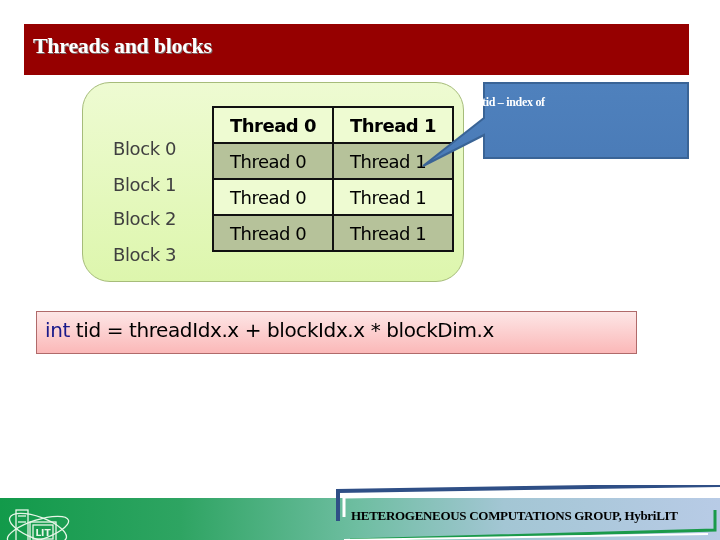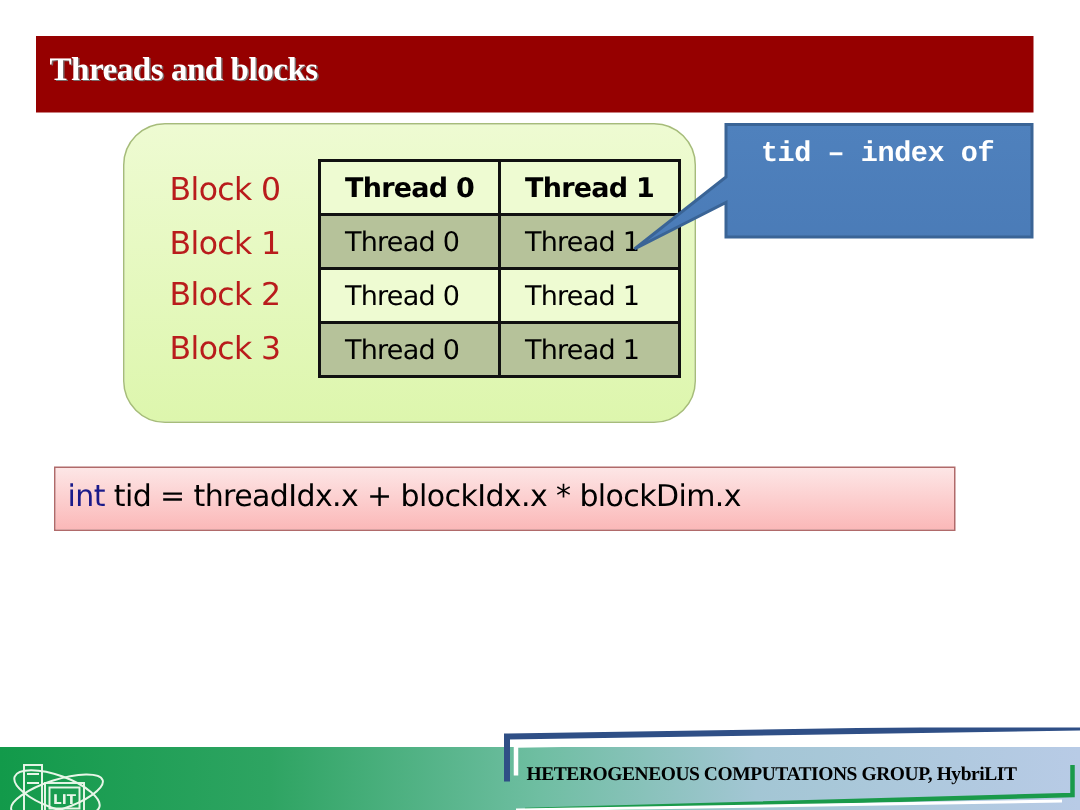--- a/index.html
+++ b/index.html
@@ -18,44 +18,45 @@
     }
 
     .green-box {
       position: absolute; left: 82px; top: 82px; width: 382px; height: 200px;
       background: linear-gradient(180deg, #eefbd2 0%, #ddf6ad 100%);
       border: 1px solid #a6bc7a; border-radius: 28px;
     }
 
     .block-label {
       position: absolute; left: 113px;
-      font-family: "DejaVu Sans", sans-serif; font-size: 21px; color: #b91c1c;
+      font-family: "DejaVu Sans", sans-serif; font-size: 18px; color: #404040;
       letter-spacing: -0.4px;
+      margin-top: 24px;
     }
 
     .thread-table {
       position: absolute; left: 212px; top: 106px;
       border-collapse: collapse; border: 2px solid #111;
     }
     .thread-table td {
       border: 2px solid #111; height: 36px; padding: 0 16px;
       font-family: "DejaVu Sans", sans-serif; font-size: 18px; color: #000;
       letter-spacing: -0.5px; white-space: nowrap; vertical-align: middle;
     }
     .thread-table td.c0 { width: 102px; }
     .thread-table td.c1 { width: 103px; }
     .row-light td { background: #eefbd2; }
     .row-dark td { background: #b6c29a; }
     .row-header td { font-weight: bold; }
 
     .callout-svg { position: absolute; left: 0; top: 0; }
     .callout-text {
       position: absolute; left: 482px; top: 87px; width: 206px;
-      text-align: center; color: #ffffff;
-      font-family: Liberation Mono, monospace; font-weight: bold; font-size: 19px;
+      text-align: left; color: #ffffff;
+      font-family: Liberation Serif, serif; font-weight: bold; font-size: 12px;
       line-height: 30px; letter-spacing: -0.3px;
     }
 
     .formula-box {
       position: absolute; left: 36px; top: 311px; width: 601px; height: 43px;
       background: linear-gradient(180deg, #fde6e6 0%, #fbb8b8 100%);
       border: 1px solid #b06a6a;
     }
     .formula-text {
       position: absolute; left: 8px; top: 6px;

